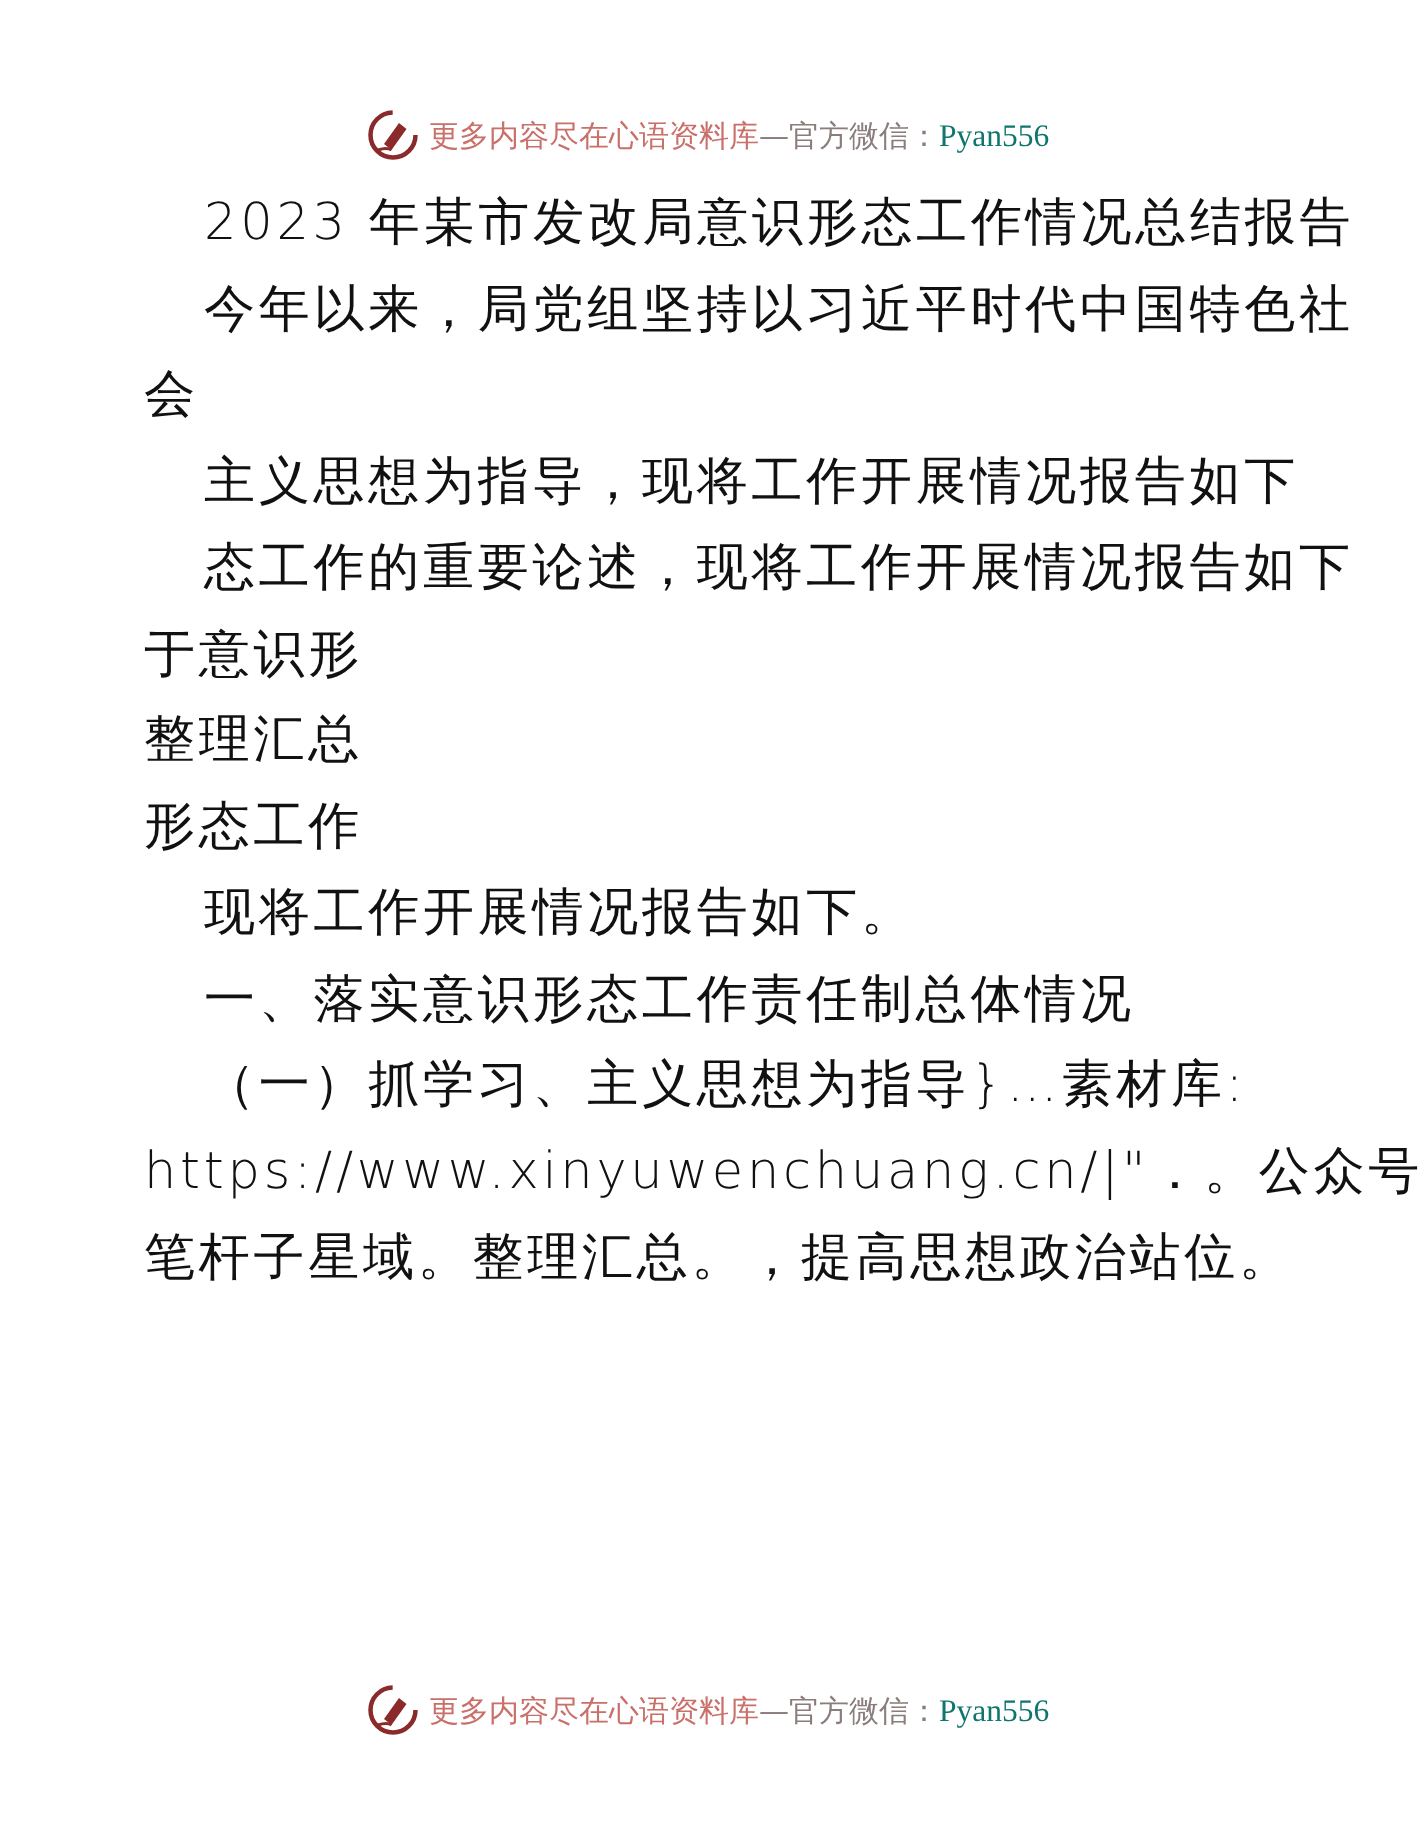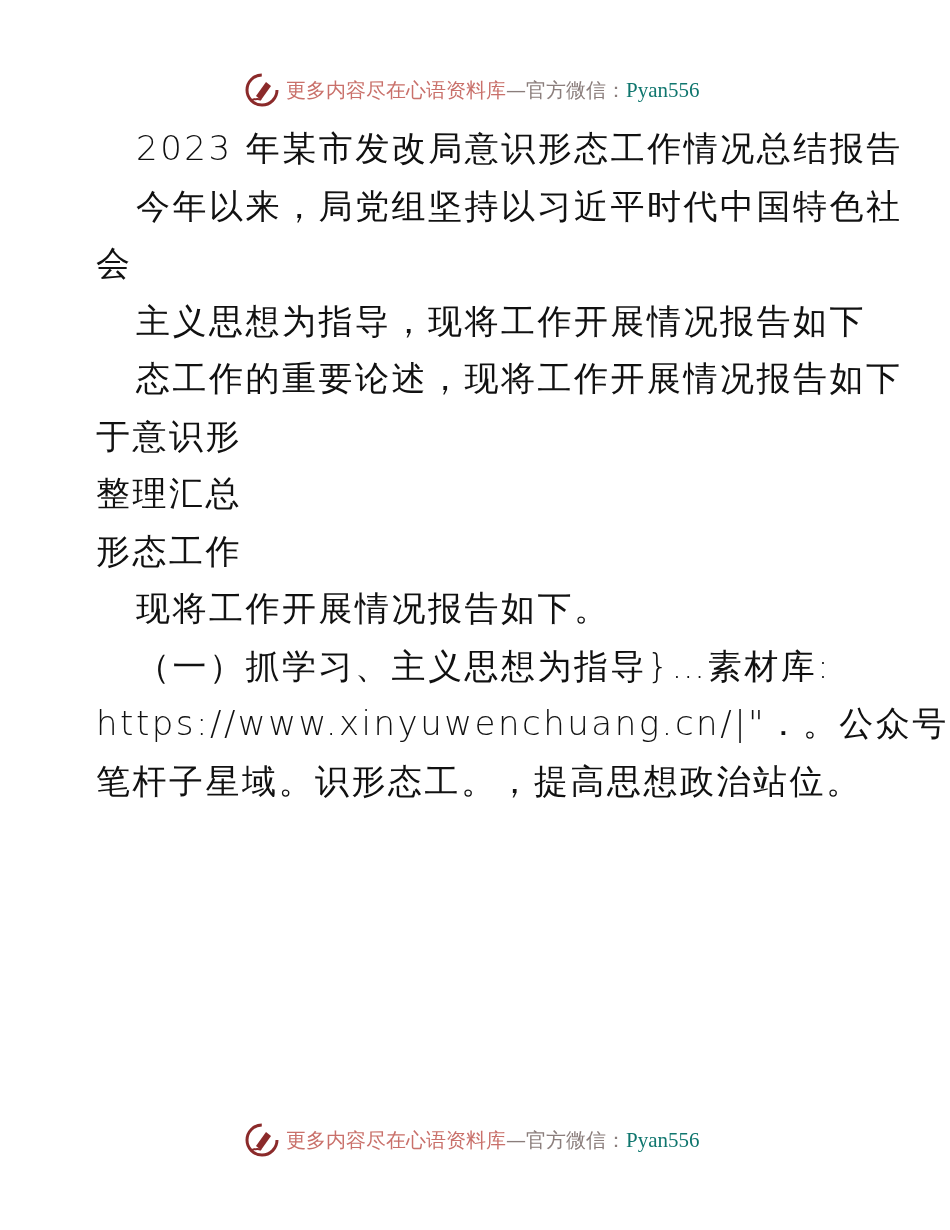--- a/index.html
+++ b/index.html
@@ -34,23 +34,24 @@
   <div class="line indent">2023 年某市发改局意识形态工作情况总结报告</div>
   <div id="lines">
       <div class="line indent">今年以来，局党组坚持以习近平时代中国特色社</div>
       <div class="line">会</div>
       <div class="line indent">主义思想为指导，现将工作开展情况报告如下</div>
       <div class="line indent">态工作的重要论述，现将工作开展情况报告如下</div>
       <div class="line">于意识形</div>
       <div class="line">整理汇总</div>
       <div class="line">形态工作</div>
       <div class="line indent">现将工作开展情况报告如下。</div>
+      <div class="line indent">一、落实意识形态工作责任制总体情况</div>
       <div class="line indent">（一）抓学习、主义思想为指导}…素材库:</div>
       <div class="line">https://www.xinyuwenchuang.cn/|"．。公众号:</div>
-      <div class="line">笔杆子星域。识形态工。，提高思想政治站位。</div>
+      <div class="line">笔杆子星域。整理汇总。，提高思想政治站位。</div>
     </div>
 </div>
 
 <div class="watermark bottom">
   <svg class="wm-logo" viewBox="0 0 36 36">
     <circle cx="18" cy="18" r="15" fill="none" stroke="#8b2a2a" stroke-width="3" stroke-dasharray="70 25"></circle>
     <path d="M12 24 L22 10 L27 14 L17 28 Z" fill="#8b2a2a"></path>
     <path d="M8 28 Q14 26 17 28" stroke="#8b2a2a" stroke-width="2" fill="none"></path>
   </svg>
   <span class="wm-red">更多内容尽在心语资料库</span>

